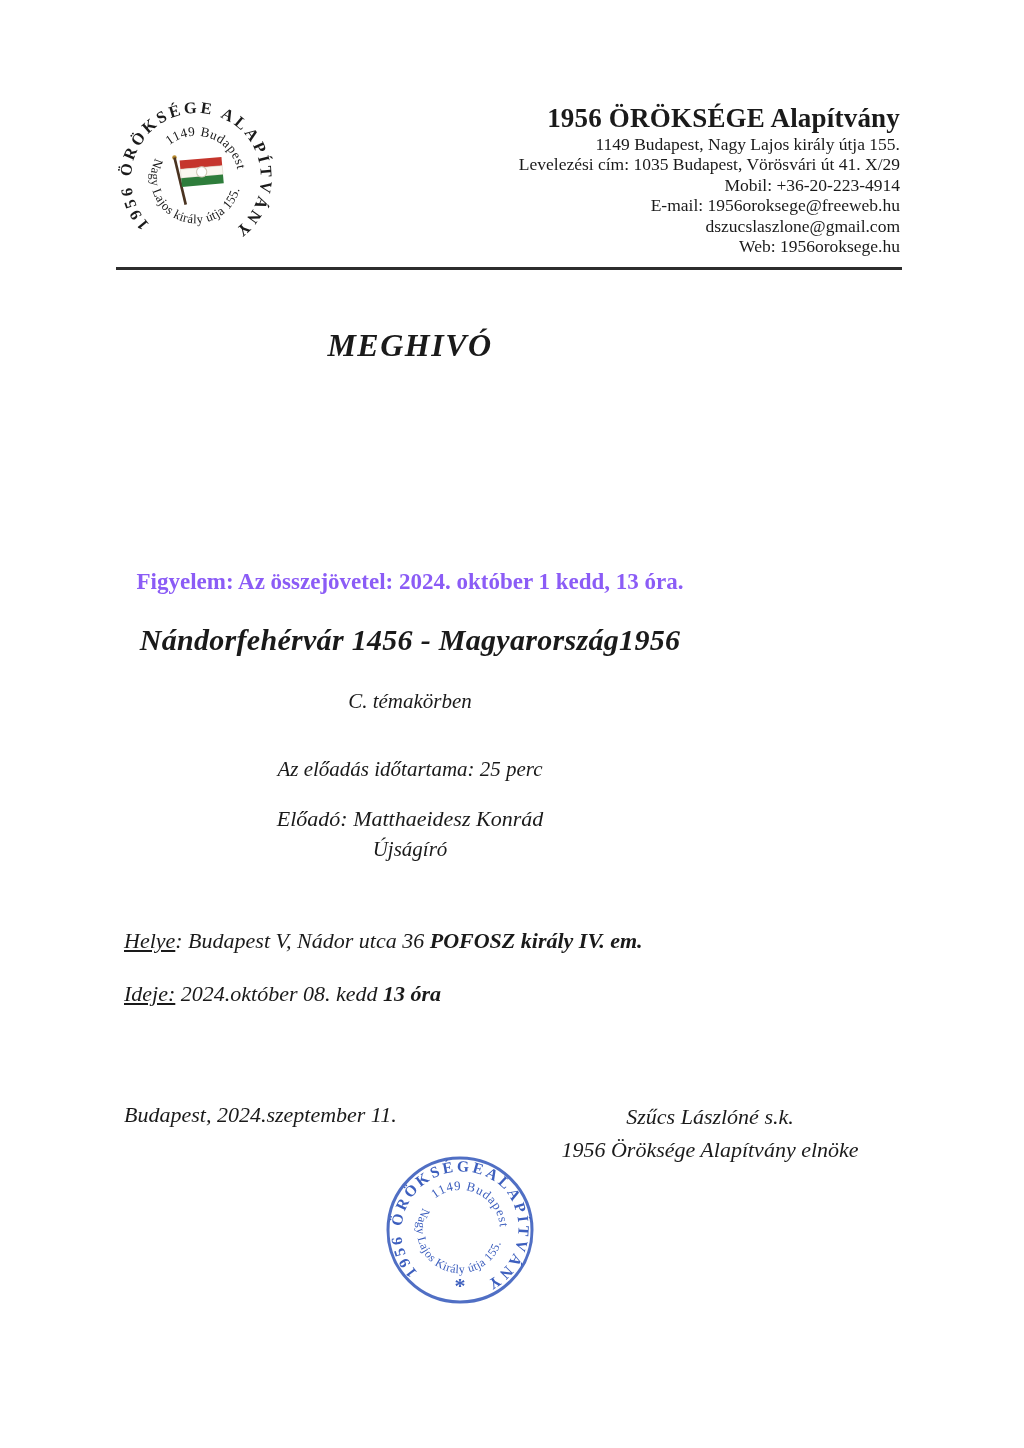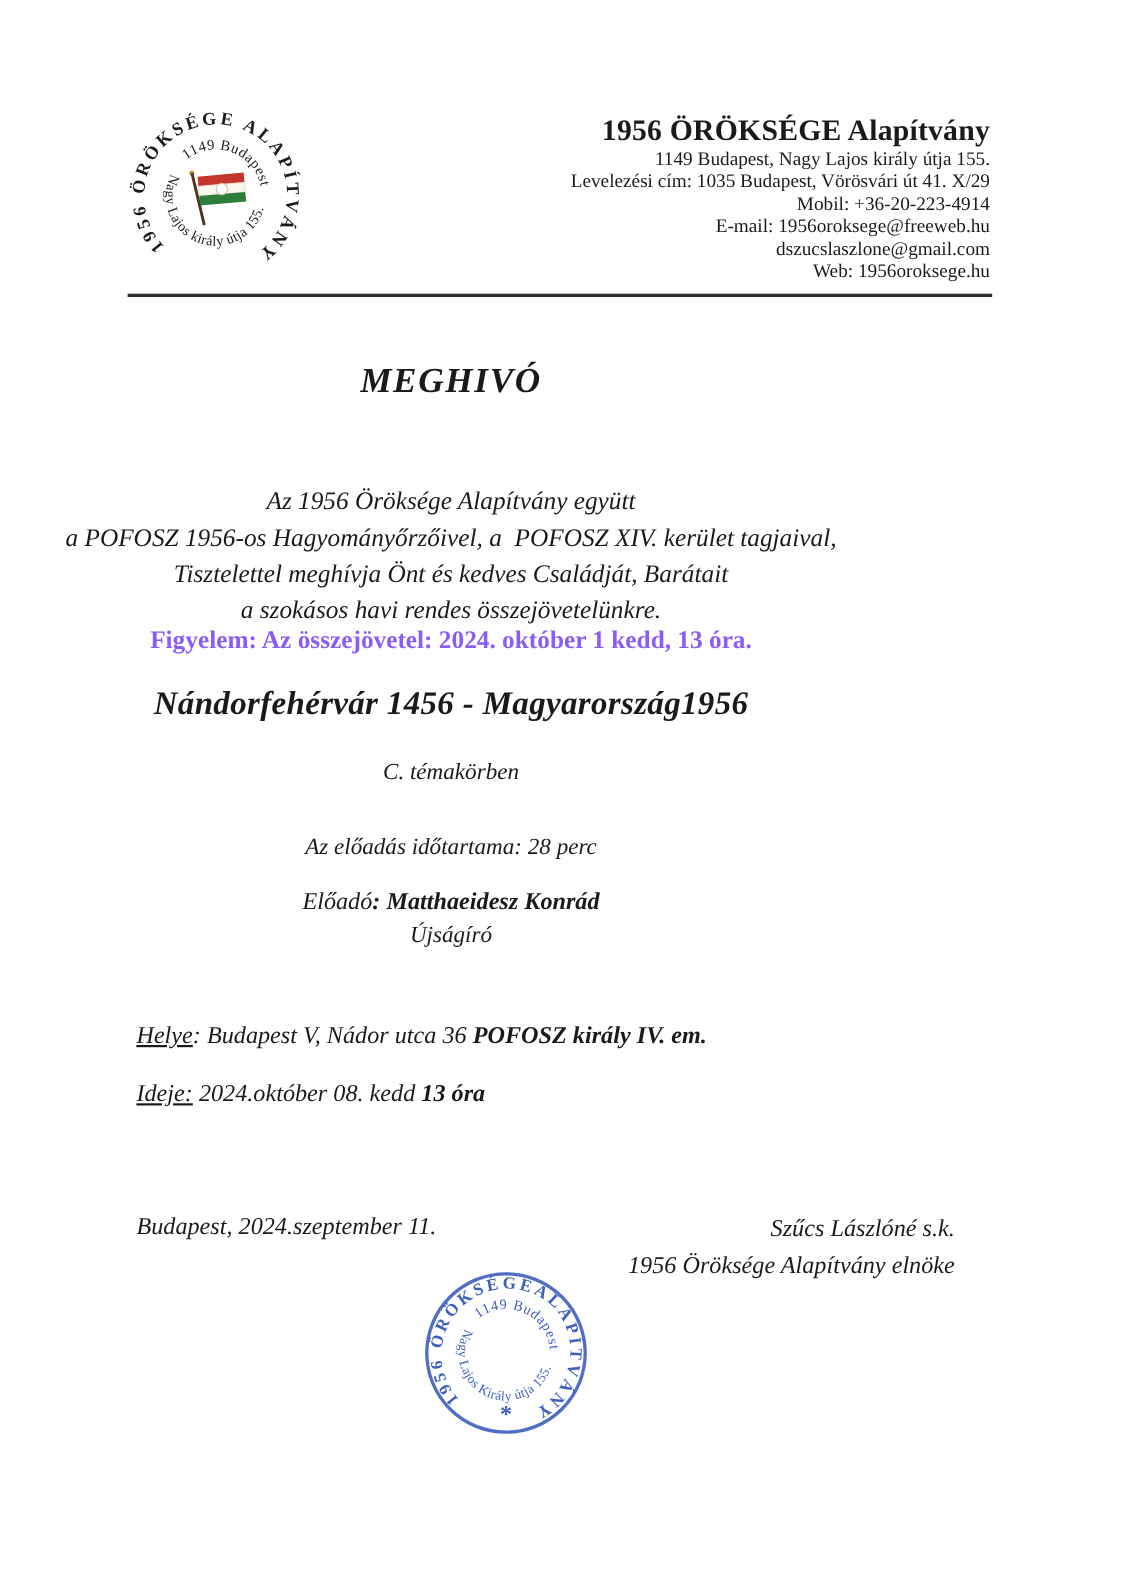--- a/index.html
+++ b/index.html
@@ -21,33 +21,33 @@
   
   .center{position:absolute;left:0;width:820px;text-align:center;}
   .meghivo{top:327px;font-size:32px;font-weight:bold;font-style:italic;letter-spacing:1.5px;}
   .invite{top:439px;font-size:23px;font-style:italic;line-height:33px;}
   .invite div{white-space:pre-wrap;}
   .notice{top:569px;font-size:23px;font-weight:bold;color:#8b5cf6;}
   .event-title{top:623px;font-size:30px;font-weight:bold;font-style:italic;letter-spacing:.3px;}
   .event-subtitle{top:689px;font-size:21px;font-style:italic;}
   .duration{top:757px;font-size:21px;font-style:italic;}
   .presenter{top:806px;font-size:22px;font-style:italic;}
-  .presenter .bold{font-weight:bold;}
+  .presenter .bold{font-weight:normal;}
   .role{top:837px;font-size:21px;font-style:italic;}
 
   
   .line-left{position:absolute;left:124px;font-size:22px;font-style:italic;}
   .venue{top:928px;}
   .date-line{top:981px;}
   .ul{text-decoration:underline;}
   .bold{font-weight:bold;}
 
   
   .footer-left{position:absolute;left:124px;top:1102px;font-size:22px;font-style:italic;}
-  .footer-right{position:absolute;left:552px;top:1100px;width:316px;text-align:right;
+  .footer-right{position:absolute;left:552px;top:1100px;width:316px;text-align:center;
                 font-size:22px;font-style:italic;line-height:33px;}
   .stamp-svg{position:absolute;left:380px;top:1150px;}
 
   svg text{font-family:"Liberation Serif","DejaVu Serif",serif;}
   .ring-t{font-size:16px;font-weight:bold;letter-spacing:3px;}
   .arc-top-t{font-size:13px;letter-spacing:.6px;}
   .arc-bot-t{font-size:12.5px;letter-spacing:.4px;}
   .b-ring-t{font-size:15.5px;font-weight:bold;letter-spacing:3px;}
   .b-arc-top-t{font-size:13px;letter-spacing:.8px;}
   .b-arc-bot-t{font-size:12px;letter-spacing:.4px;}
@@ -94,33 +94,27 @@
     <div class="header-line">Mobil: +36-20-223-4914</div>
     <div class="header-line">E-mail: 1956oroksege@freeweb.hu</div>
     <div class="header-line">dszucslaszlone@gmail.com</div>
     <div class="header-line">Web: 1956oroksege.hu</div>
   </div>
 
   <div class="rule"></div>
 
   <div class="center meghivo">MEGHIVÓ</div>
 
-  <div class="center invite">
-    <div>Az 1956 Öröksége Alapítvány együtt</div>
-    <div>a POFOSZ 1956-os Hagyományőrzőivel, a  POFOSZ XIV. kerület tagjaival,</div>
-    <div>Tisztelettel meghívja Önt és kedves Családját, Barátait</div>
-    <div>a szokásos havi rendes összejövetelünkre.</div>
-  </div>
 
   <div class="center notice">Figyelem: Az összejövetel: 2024. október 1 kedd, 13 óra.</div>
 
   <div class="center event-title">Nándorfehérvár 1456 - Magyarország1956</div>
   <div class="center event-subtitle">C. témakörben</div>
 
-  <div class="center duration">Az előadás időtartama: 28 perc</div>
+  <div class="center duration">Az előadás időtartama: 25 perc</div>
   <div class="center presenter"><span>Előadó</span><span class="bold">: Matthaeidesz Konrád</span></div>
   <div class="center role">Újságíró</div>
 
   <div class="line-left venue"><span class="ul">Helye</span><span>: Budapest V, Nádor utca 36 </span><span class="bold">POFOSZ király IV. em.</span></div>
   <div class="line-left date-line"><span class="ul">Ideje:</span><span> 2024.október 08. kedd </span><span class="bold">13 óra</span></div>
 
   <div class="footer-left">Budapest, 2024.szeptember 11.</div>
   <div class="footer-right">
     <div>Szűcs Lászlóné s.k.</div>
     <div>1956 Öröksége Alapítvány elnöke</div>

